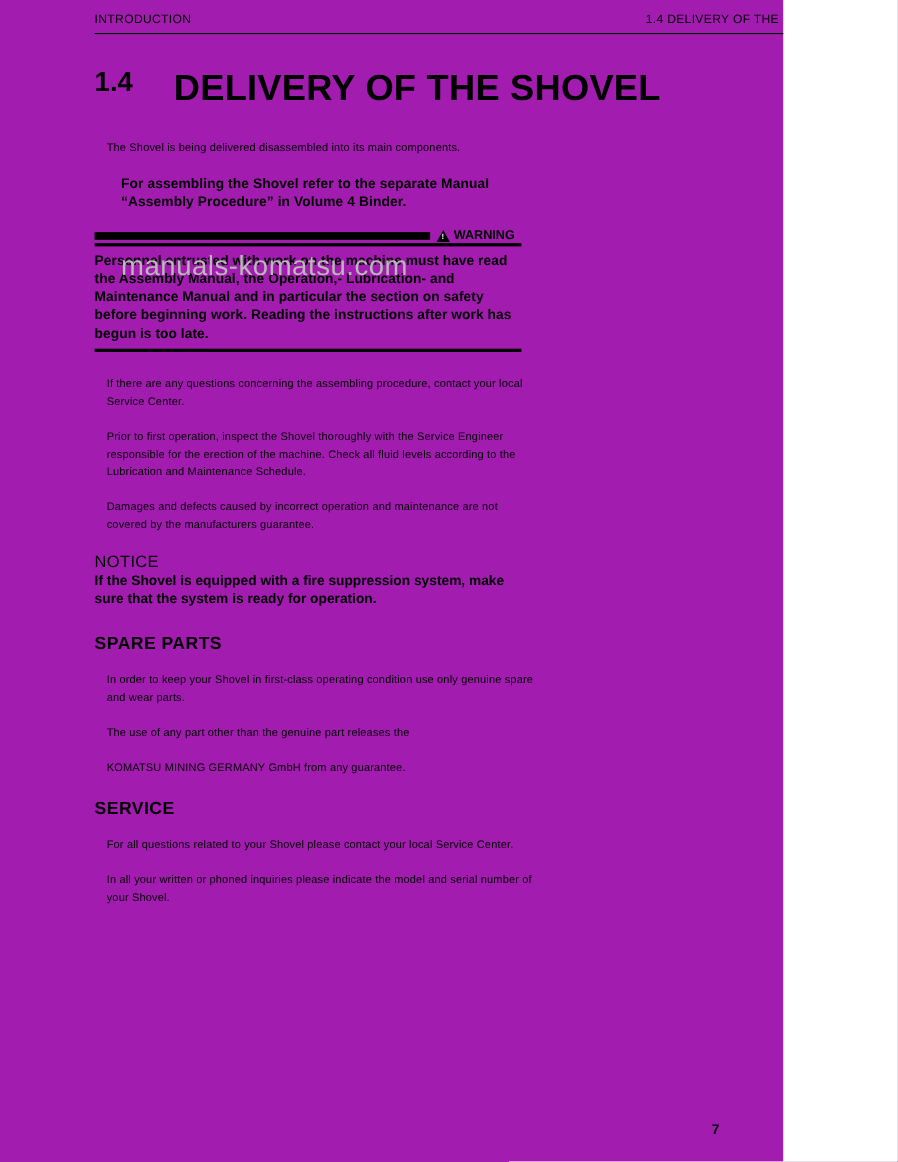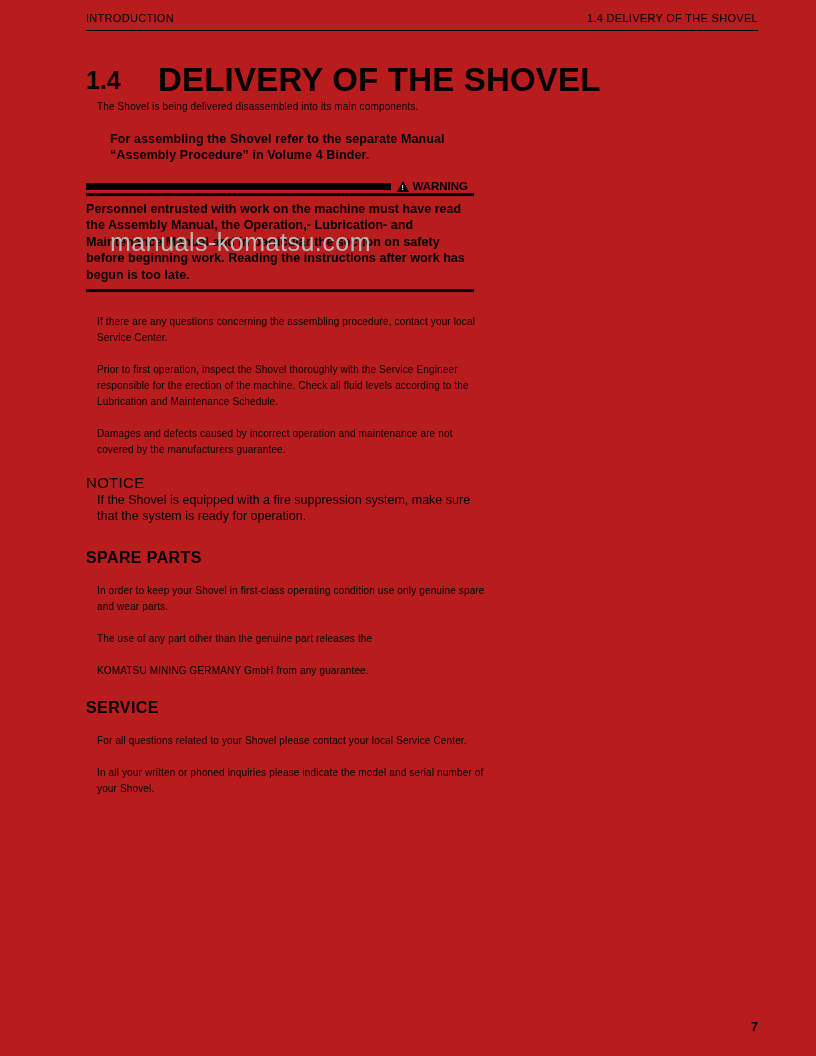--- a/index.html
+++ b/index.html
@@ -6,23 +6,23 @@
     margin: 0;
     padding: 0;
     background: #ffffff;
   }
   body {
     font-family: "Liberation Sans", sans-serif;
     color: #000000;
   }
   .page {
     position: relative;
-    width: 816px;
+    width: 712px;
     height: 1056px;
-    background: #b91c1c;
+    background: #a21caf;
     overflow: hidden;
   }
   .content {
     position: absolute;
     left: 86px;
     top: 12px;
     width: 672px;
   }
   
   .header-row {
@@ -36,21 +36,22 @@
   .header-left { text-align: left; }
   .header-right { text-align: right; }
   .header-rule {
     border-bottom: 1.2px solid #000;
     width: 672px;
     margin-bottom: 30px;
   }
   
   .title-block {
     display: flex;
-    align-items: center;
+    align-items: flex-start;
+    margin-bottom: 28px;
   }
   .title-num {
     font-size: 25px;
     font-weight: bold;
     width: 72px;
     flex: 0 0 72px;
   }
   .title-text {
     font-size: 33px;
     font-weight: bold;
@@ -133,24 +134,24 @@
   }
   
   .notice-label {
     font-size: 15px;
     font-weight: normal;
     margin: 0 0 1px 0;
     letter-spacing: 0.3px;
   }
   .notice-text {
     font-size: 12.5px;
-    font-weight: normal;
+    font-weight: bold;
     line-height: 16.5px;
     width: 390px;
-    margin: 0 0 24px 11px;
+    margin: 0 0 24px 0;
   }
   
   .section-head {
     font-size: 16px;
     font-weight: bold;
     letter-spacing: 0.4px;
     margin: 0 0 16px 0;
   }
   .spacer-sm { height: 4px; }
   

